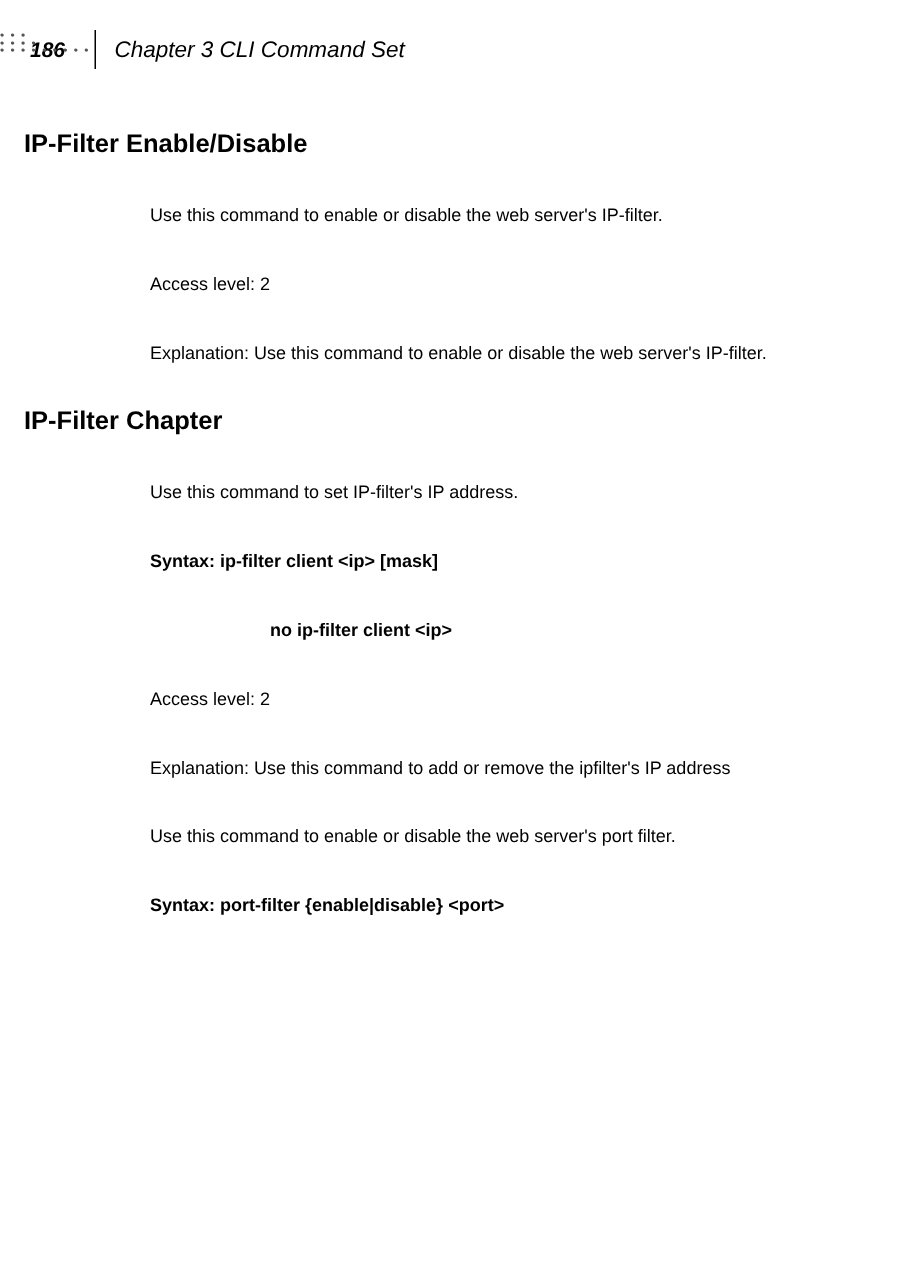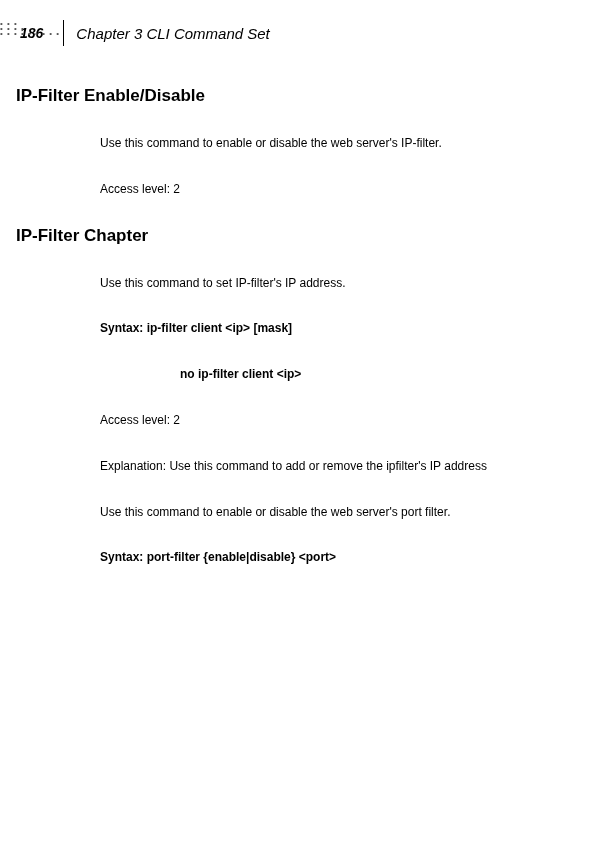--- a/index.html
+++ b/index.html
@@ -96,20 +96,23 @@
     <span class="header-dots3">• • •</span>
     <span class="header-dots2">• • • •</span>
     <span class="header-dots">• • • • • • • • •</span>
   </div>
 
   <div class="section-title">IP-Filter Enable/Disable</div>
   <div class="content-block">Use this command to enable or disable the web server's IP-filter.</div>
   <div class="content-block">
     <span class="label">Access level:</span><span> 2</span>
   </div>
+  <div class="content-block">
+    <span class="label">Explanation:</span><span> Use this command to enable or disable the web server's IP-filter.</span>
+  </div>
 
   <div class="section-title">IP-Filter Chapter</div>
   <div class="content-block"> Use this command to set IP-filter's IP address.</div>
   <div class="content-block bold">
     <span>Syntax:</span><span> ip-filter client &lt;ip&gt; [mask]</span>
   </div>
   <div class="content-block bold indented">no ip-filter client &lt;ip&gt;</div>
   <div class="content-block">
     <span class="label">Access level:</span><span> 2</span>
   </div>

